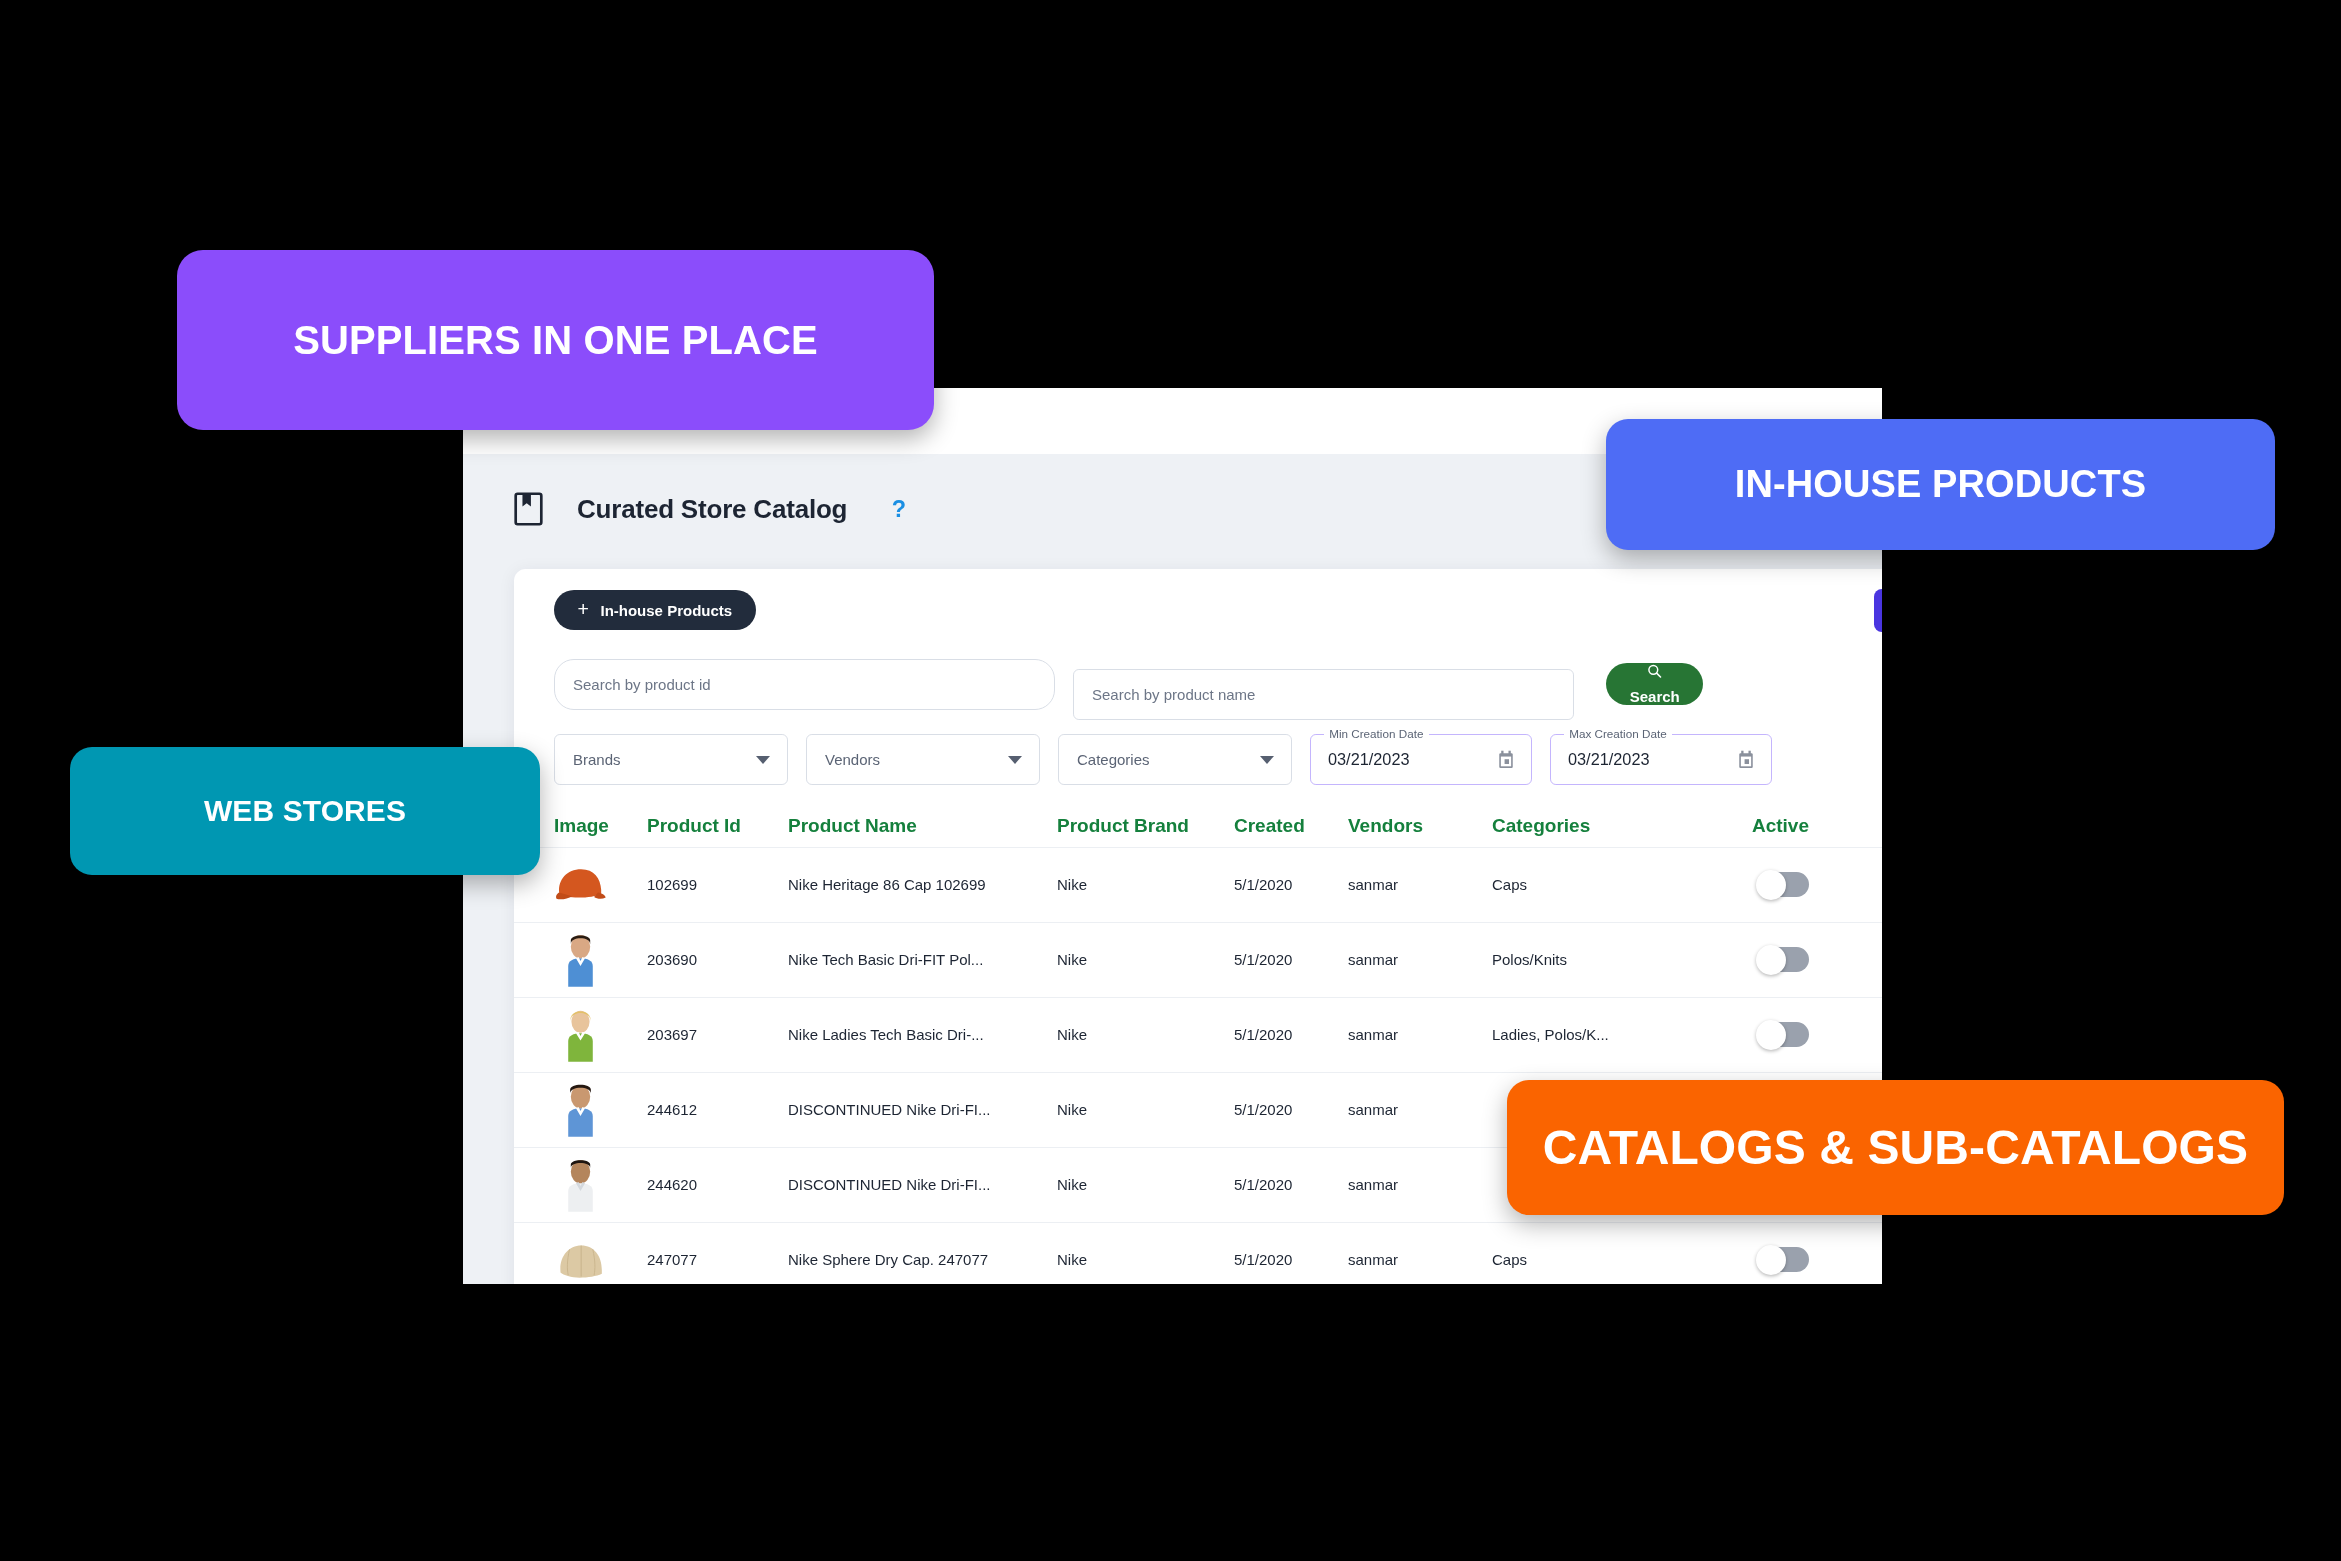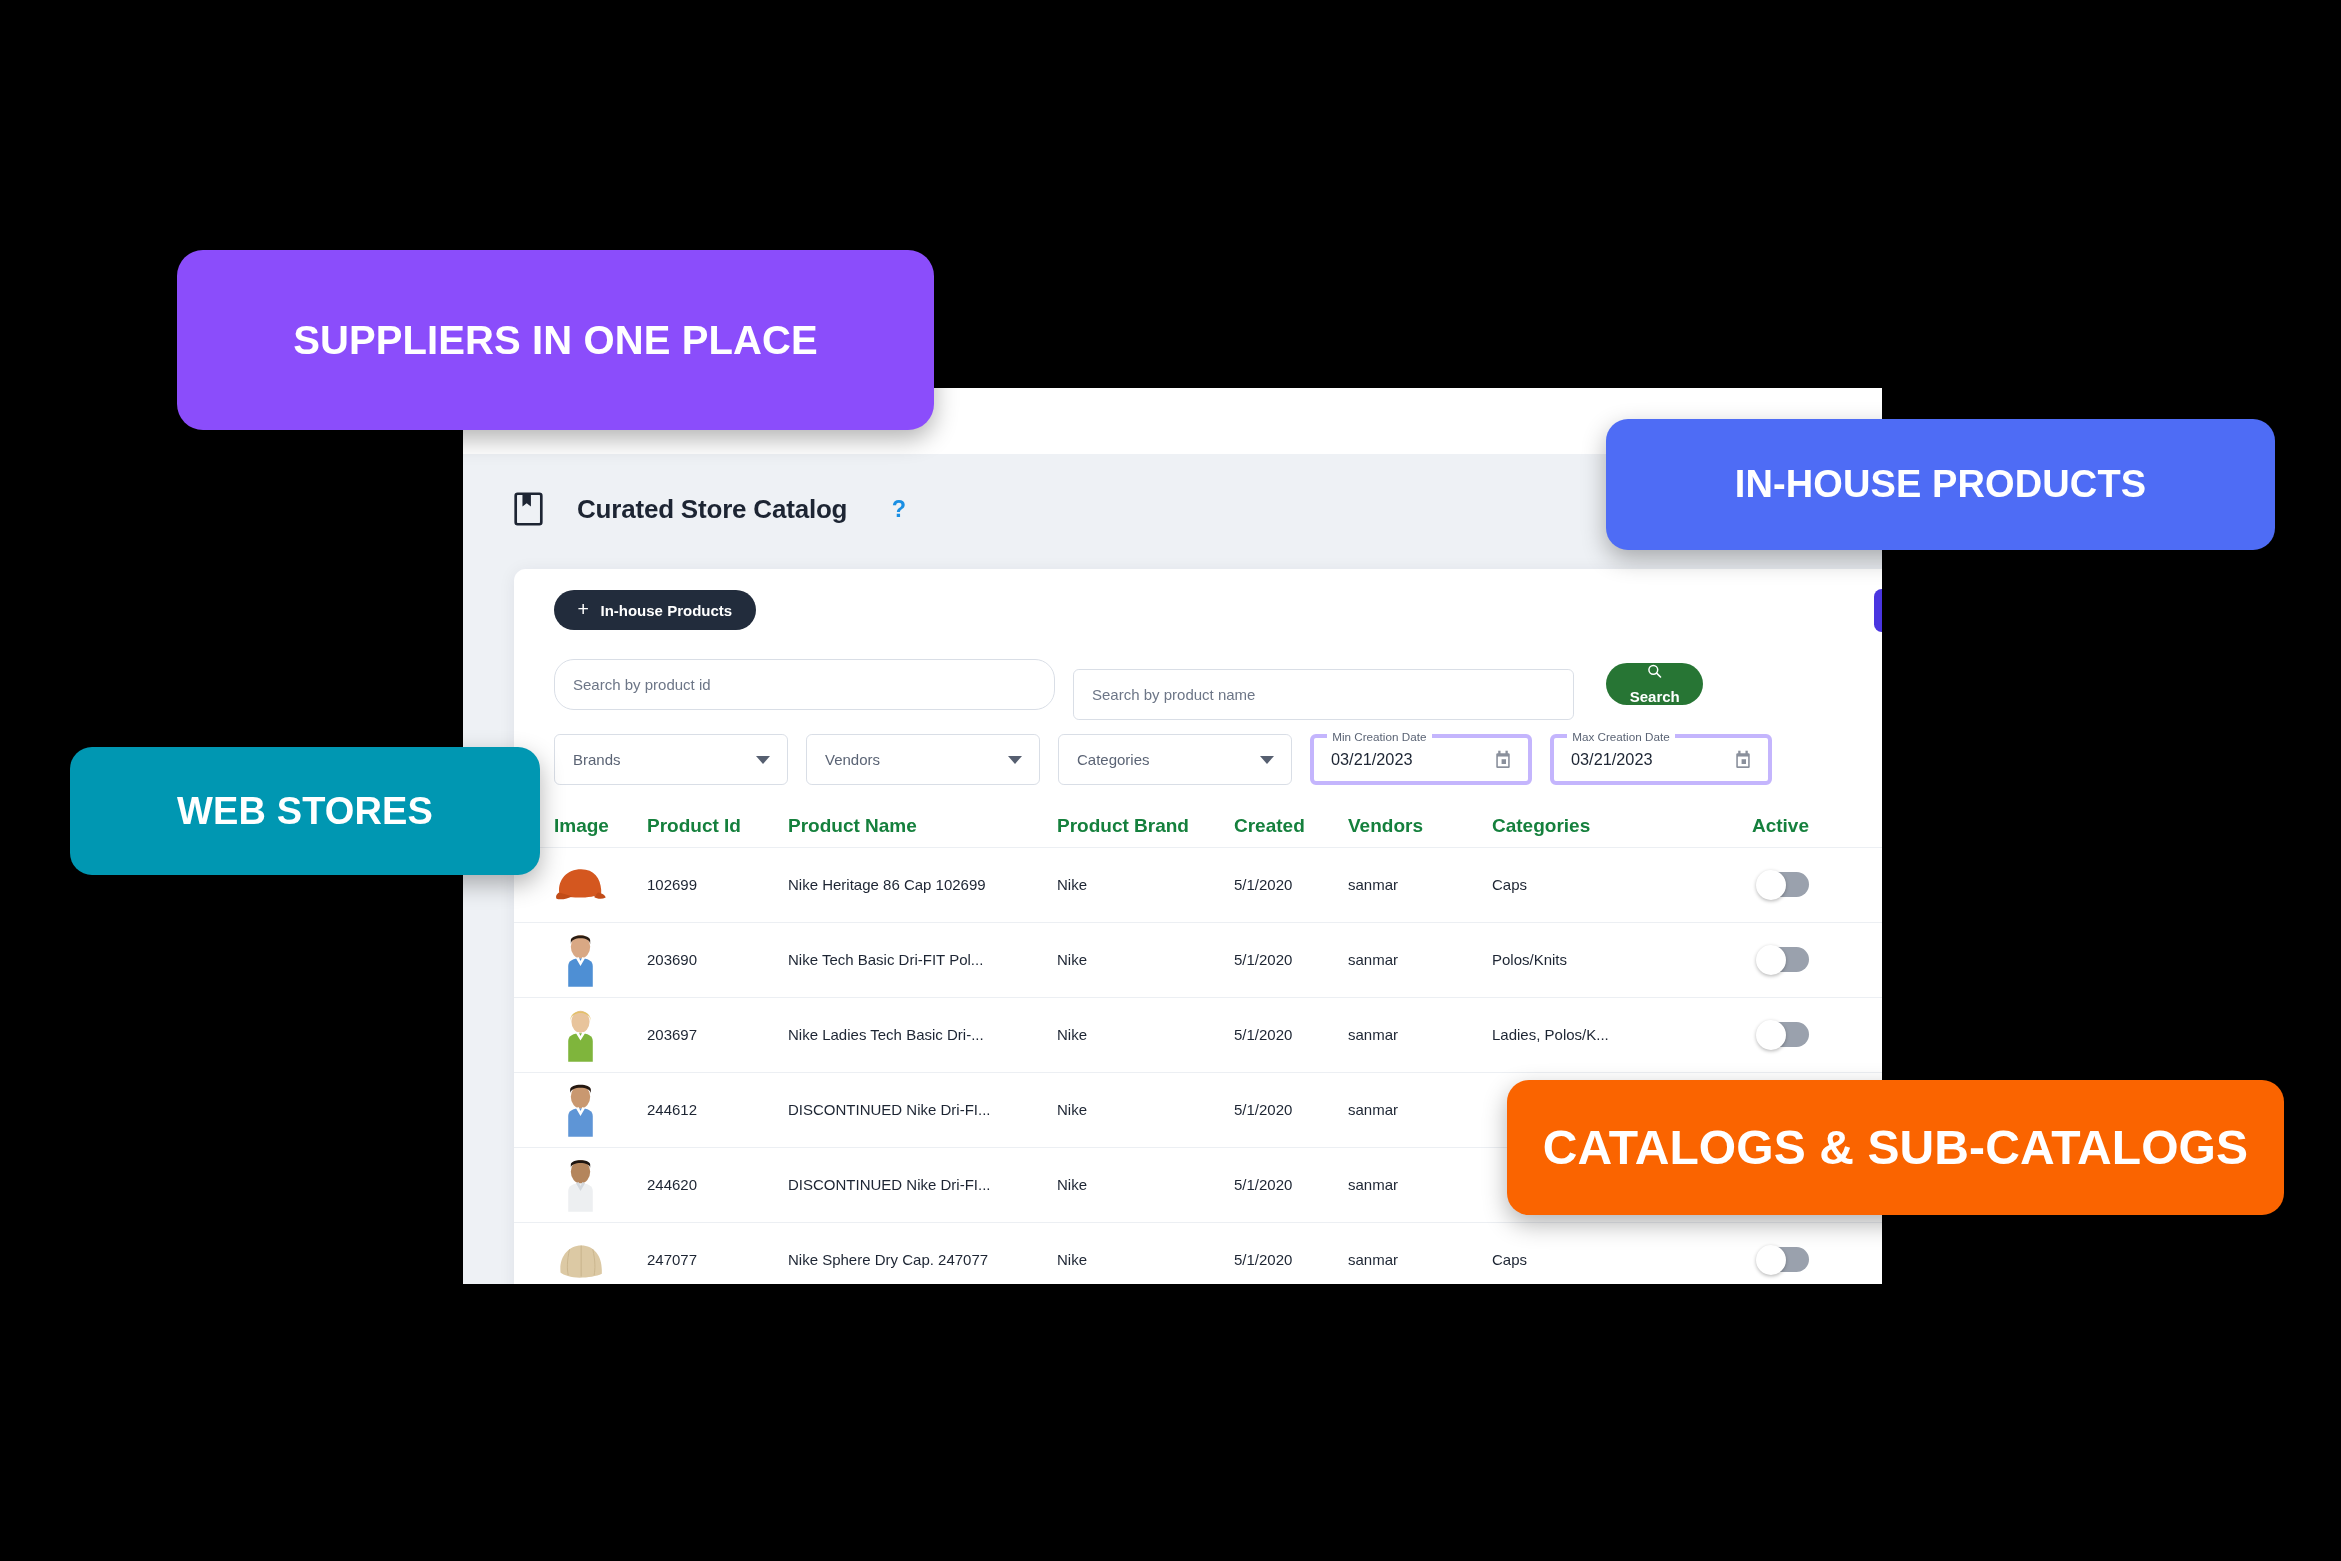--- a/index.html
+++ b/index.html
@@ -127,21 +127,21 @@
   .caret {
     width: 0; height: 0;
     border-left: 7.2px solid transparent;
     border-right: 7.2px solid transparent;
     border-top: 8.5px solid #565f70;
   }
 
   .datefield {
     position: relative;
     width: 222px; height: 51px;
-    border: 4px solid #c4b5fd;
+    border: 1px solid #c4b5fd;
     border-radius: 5.9px; background: #fff;
     display: flex; align-items: center; justify-content: space-between;
     padding: 0 15.6px 0 17px;
   }
   .datefield .legend {
     position: absolute; top: -8.5px; left: 13px;
     background: #fff; padding: 0 5.2px;
     font-size: 11.7px; color: #5b6475; white-space: nowrap;
   }
   .datefield .dval { font-size: 16.3px; color: #1d2533; font-weight: 400; }
@@ -188,21 +188,21 @@
   .badge-suppliers {
     left: 177px; top: 226px; width: 757px; height: 180px;
     background: #8B4DFB; font-size: 40px; border-radius: 26px; margin-top: 24px;
   }
   .badge-inhouse {
     left: 1606px; top: 419px; width: 669px; height: 131px;
     background: #4E6CF5; font-size: 38px; border-radius: 22px;
   }
   .badge-webstores {
     left: 70px; top: 747px; width: 470px; height: 128px;
-    background: #0097B2; font-size: 38px; border-radius: 22px;
+    background: #0097B2; font-size: 30px; border-radius: 22px;
   }
   .badge-catalogs {
     left: 1507px; top: 1080px; width: 777px; height: 135px;
     background: #FA6400; font-size: 48px; border-radius: 22px;
   }
 </style>
 </head>
 <body>
 
 <div id="stage">

